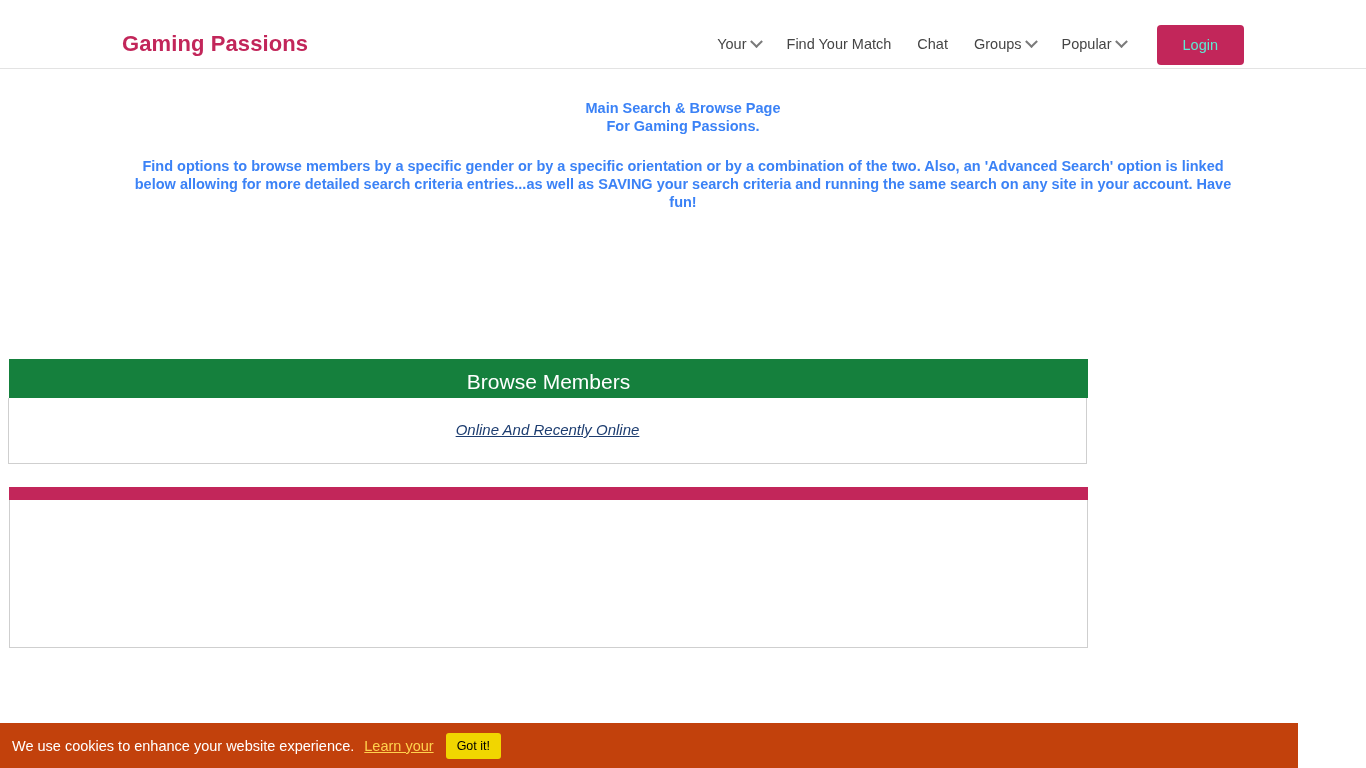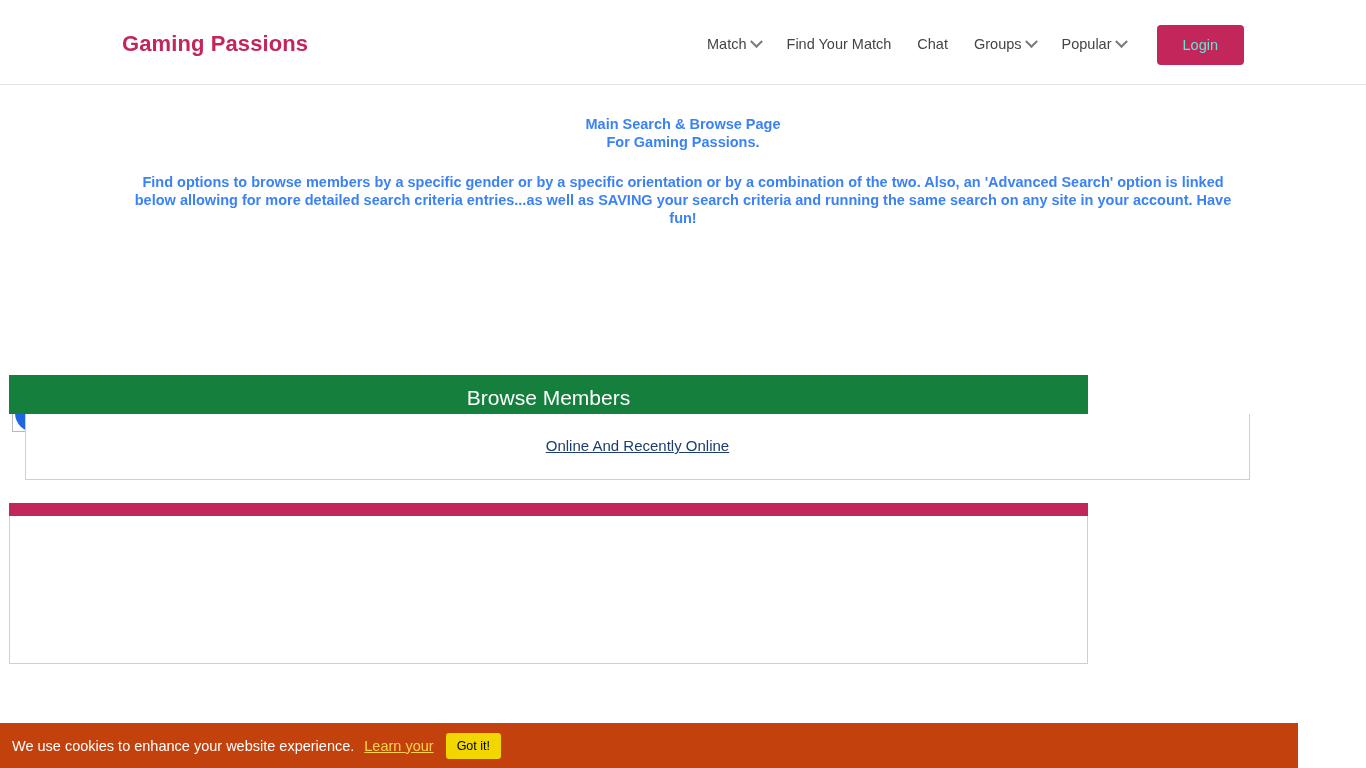--- a/index.html
+++ b/index.html
@@ -9,21 +9,21 @@
     width: 1366px;
     height: 768px;
     overflow: hidden;
     background: #ffffff;
     font-family: "Liberation Sans", sans-serif;
   }
 
   
   .site-header {
     position: relative;
-    height: 85px;
+    height: 69px;
     border-bottom: 1px solid #e3e3e3;
     background: #ffffff;
     display: flex;
     align-items: center;
     padding-left: 23px;
   }
   .brand {
     position: absolute;
     left: 122px;
     top: 31px;
@@ -129,27 +129,28 @@
   .panel-header {
     width: 1079px;
     margin-left: 9px;
     background: #15803d;
     color: #ffffff;
     text-align: center;
     font-size: 21px;
     padding: 11px 0 4px;
   }
   .panel-body {
-    width: 1225px;
-    margin-left: 25px;
+    width: 1079px;
+    margin-left: 8px;
     border: 1px solid #cfcfcf;
     border-top: none;
     background: #ffffff;
     text-align: center;
     padding: 23px 0 24px;
+    font-style: italic;
   }
   .panel-body a {
     color: #1d3d70;
     font-size: 15px;
     text-decoration: underline;
   }
 
   
   .panel2-bar {
     width: 1079px;
@@ -199,21 +200,21 @@
   }
 </style>
 </head>
 <body>
 
 <div class="site-header">
   <div class="brand">Gaming Passions</div>
 
   <nav class="main-nav">
     <div class="nav-item">
-      <span>Match</span>
+      <span>Your</span>
       <span class="caret"></span>
     </div>
     <div class="nav-item">
       <span>Find Your Match</span>
     </div>
     <div class="nav-item">
       <span>Chat</span>
     </div>
     <div class="nav-item">
       <span>Groups</span>

